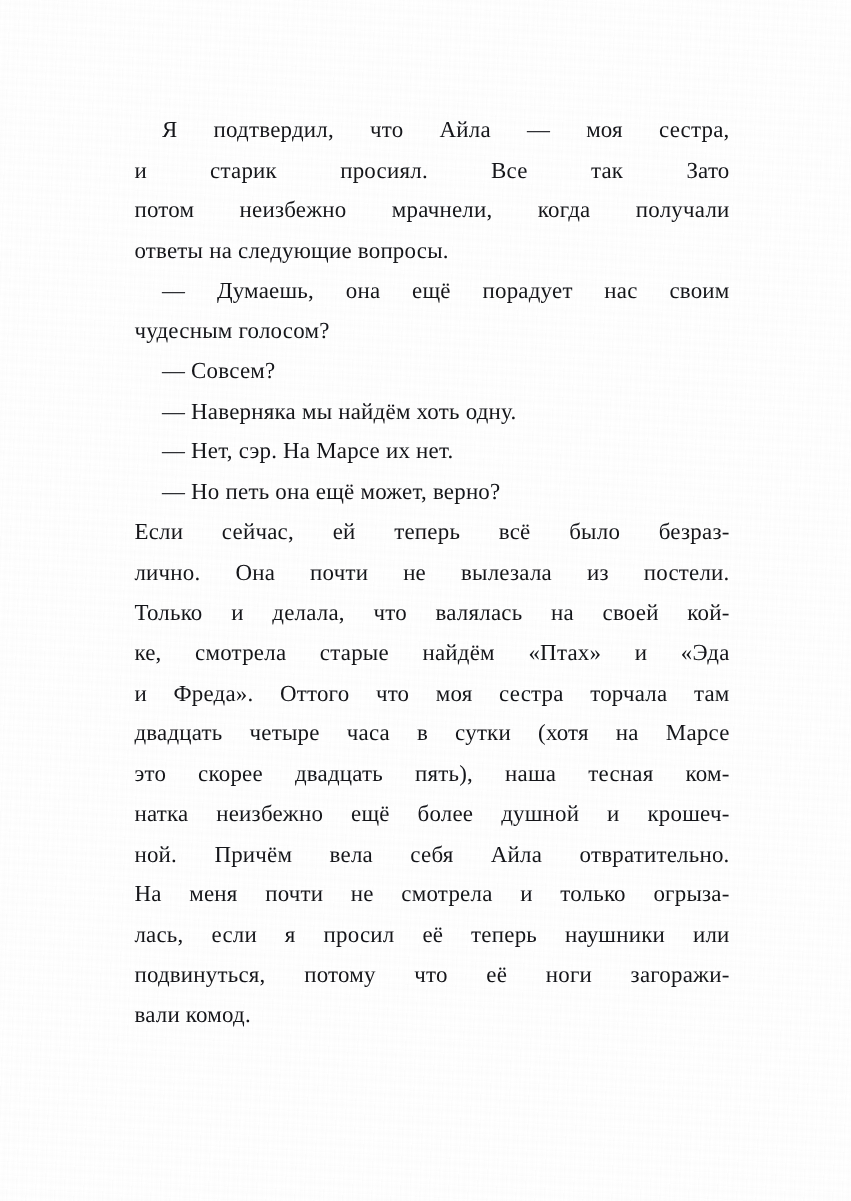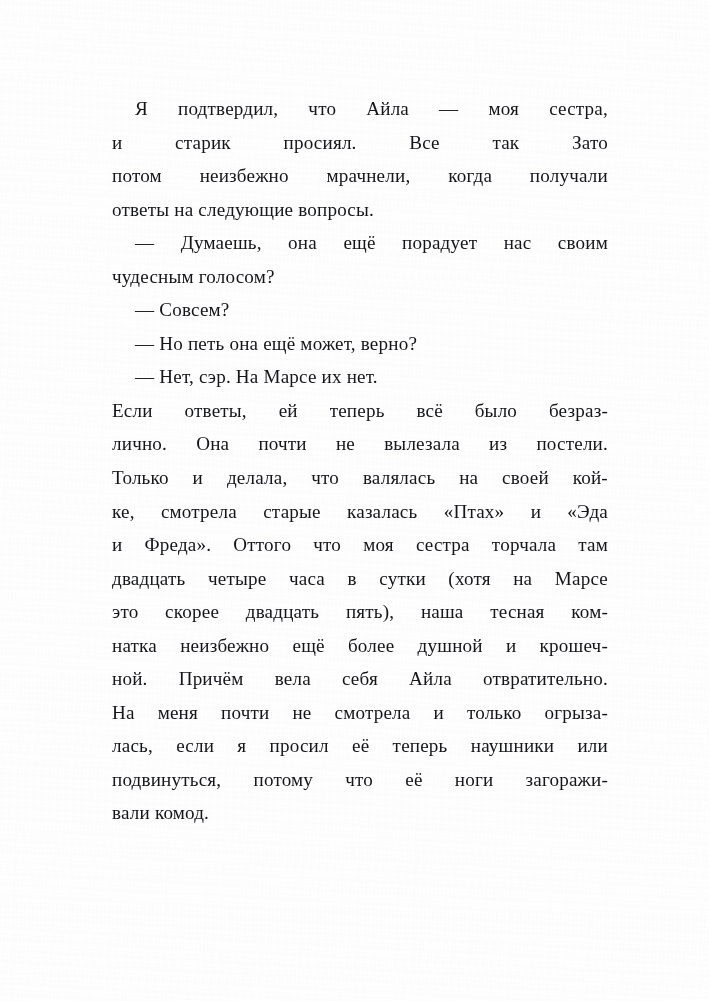--- a/index.html
+++ b/index.html
@@ -115,29 +115,32 @@
           <span class="w">порадует</span>
           <span class="w">нас</span>
           <span class="w">своим</span>
         </span>
         <span class="line">чудесным голосом?</span>
       </p>
       <p class="para">
         <span class="line indent">— Совсем?</span>
       </p>
       <p class="para">
+        <span class="line indent">— Наверняка мы найдём хоть одну.</span>
+      </p>
+      <p class="para">
+        <span class="line indent">— Нет, сэр. На Марсе их нет.</span>
+      </p>
+      <p class="para">
         <span class="line indent">— Но петь она ещё может, верно?</span>
       </p>
       <p class="para">
-        <span class="line indent">— Нет, сэр. На Марсе их нет.</span>
-      </p>
-      <p class="para">
         <span class="line justify">
           <span class="w">Если</span>
-          <span class="w">ответы,</span>
+          <span class="w">сейчас,</span>
           <span class="w">ей</span>
           <span class="w">теперь</span>
           <span class="w">всё</span>
           <span class="w">было</span>
           <span class="w">безраз-</span>
         </span>
         <span class="line justify">
           <span class="w">лично.</span>
           <span class="w">Она</span>
           <span class="w">почти</span>
@@ -153,21 +156,21 @@
           <span class="w">что</span>
           <span class="w">валялась</span>
           <span class="w">на</span>
           <span class="w">своей</span>
           <span class="w">кой-</span>
         </span>
         <span class="line justify">
           <span class="w">ке,</span>
           <span class="w">смотрела</span>
           <span class="w">старые</span>
-          <span class="w">казалась</span>
+          <span class="w">найдём</span>
           <span class="w">«Птах»</span>
           <span class="w">и</span>
           <span class="w">«Эда</span>
         </span>
         <span class="line justify">
           <span class="w">и</span>
           <span class="w">Фреда».</span>
           <span class="w">Оттого</span>
           <span class="w">что</span>
           <span class="w">моя</span>

